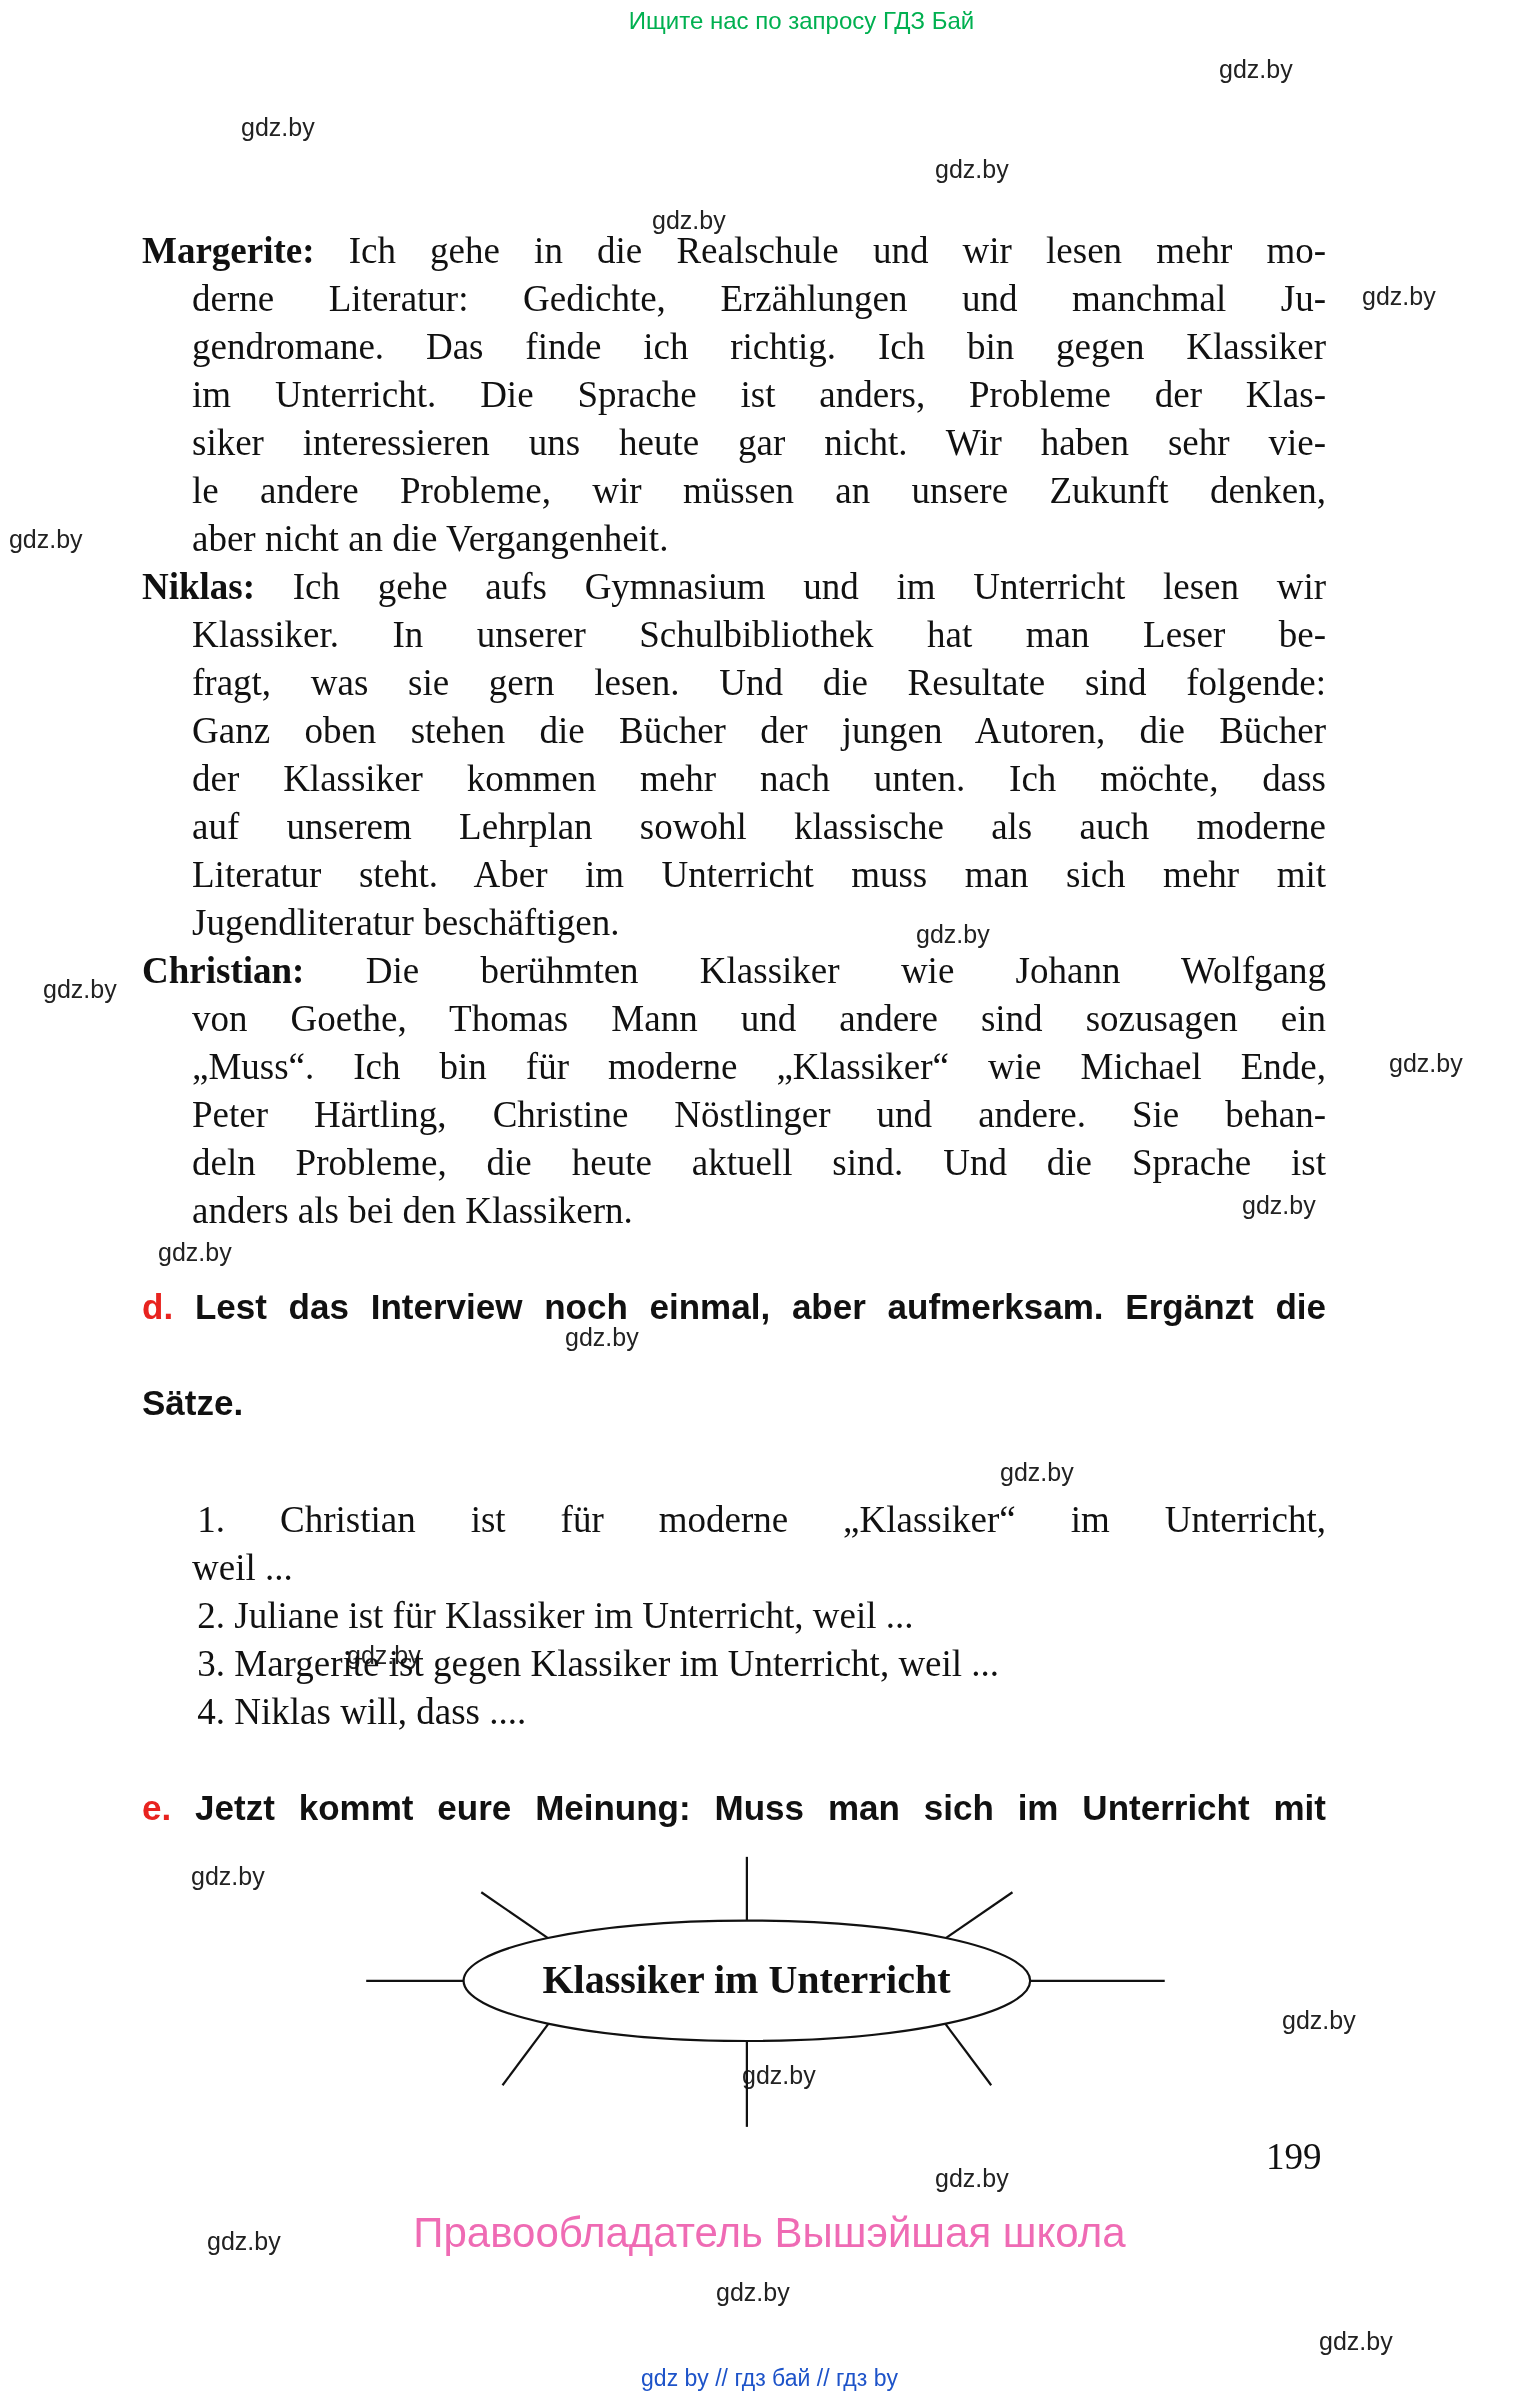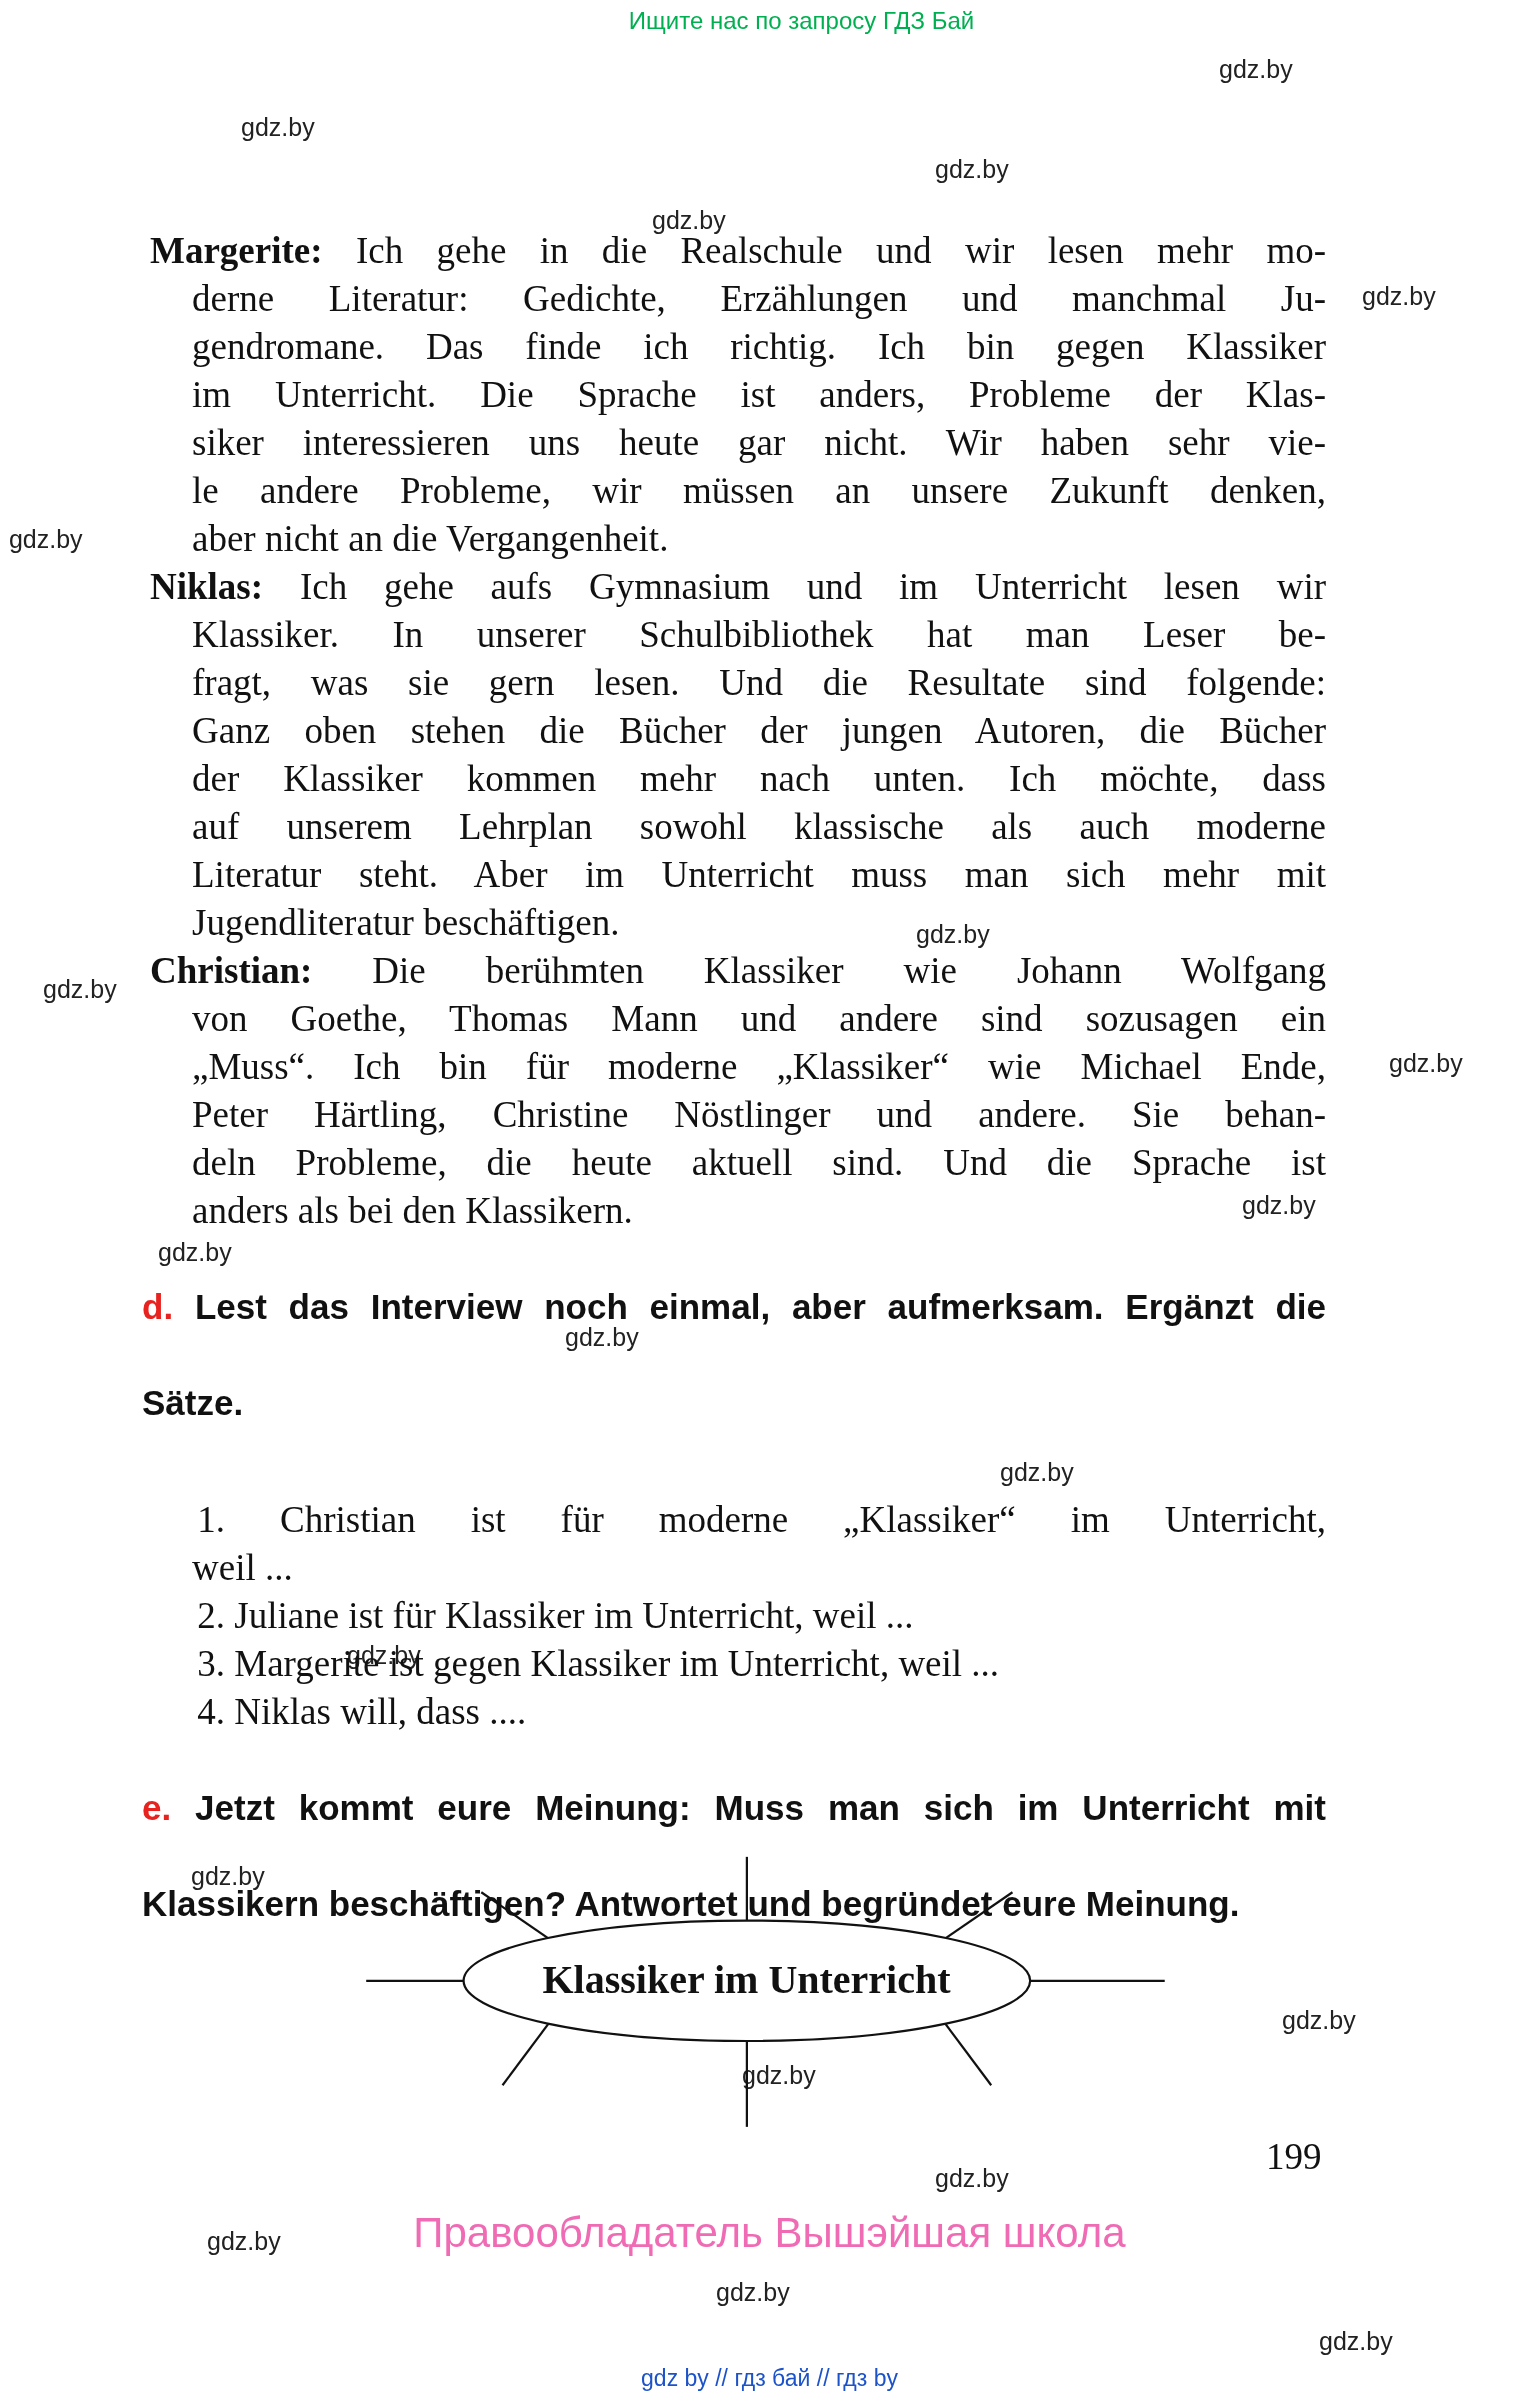--- a/index.html
+++ b/index.html
@@ -7,21 +7,21 @@
   .page { position:relative; width:1539px; height:2401px; background:#fff; overflow:hidden; }
 
   .promo { position:absolute; top:7px; left:0; width:100%; text-align:center;
            font-family:"Liberation Sans", sans-serif; font-size:24px; color:#00b050;margin-left:32px; }
 
   .wm { position:absolute; font-family:"Liberation Sans", sans-serif; font-size:25px; color:#222; white-space:nowrap; }
 
   .content { position:absolute; left:142px; top:227px; width:1184px; font-size:37px; line-height:48px; }
 
   .tline { margin-left:50px; }
-  .tline.first { margin-left:8px; }
+  .tline.first { margin-left:0; }
   .just { text-align:justify; text-align-last:justify; }
   .speaker { font-weight:bold; }
 
   #task-d { margin-top:34px; }
   #task-e { margin-top:41px; }
   .task-line { font-family:"Liberation Sans", sans-serif; font-weight:bold; font-size:35px; line-height:48px; color:#111;margin-top:48px; }
   .letter { color:#e8231f; }
 
   #items { margin-top:69px; }
   .item-line { margin-left:50px; }
@@ -117,21 +117,20 @@
         </div>
         <div class="item">
           <div class="item-line first">3. Margerite ist gegen Klassiker im Unterricht, weil ...</div>
         </div>
         <div class="item">
           <div class="item-line first">4. Niklas will, dass ....</div>
         </div>
       </div>
     <div id="task-e" class="task">
         <div class="task-line just"><span class="letter">e.</span> Jetzt kommt eure Meinung: Muss man sich im Unterricht mit</div>
-        <div class="task-line">Klassikern beschäftigen? Antwortet und begründet eure Meinung.</div>
       </div>
   </div>
 
   <div class="diagram">
     <svg width="833" height="301" viewBox="0 0 940 340">
       <g stroke="#111" stroke-width="2.5">
         <line x1="458" y1="82" x2="458" y2="10"></line>
         <line x1="458" y1="218" x2="458" y2="315"></line>
         <line x1="138" y1="150" x2="28" y2="150"></line>
         <line x1="778" y1="150" x2="930" y2="150"></line>

